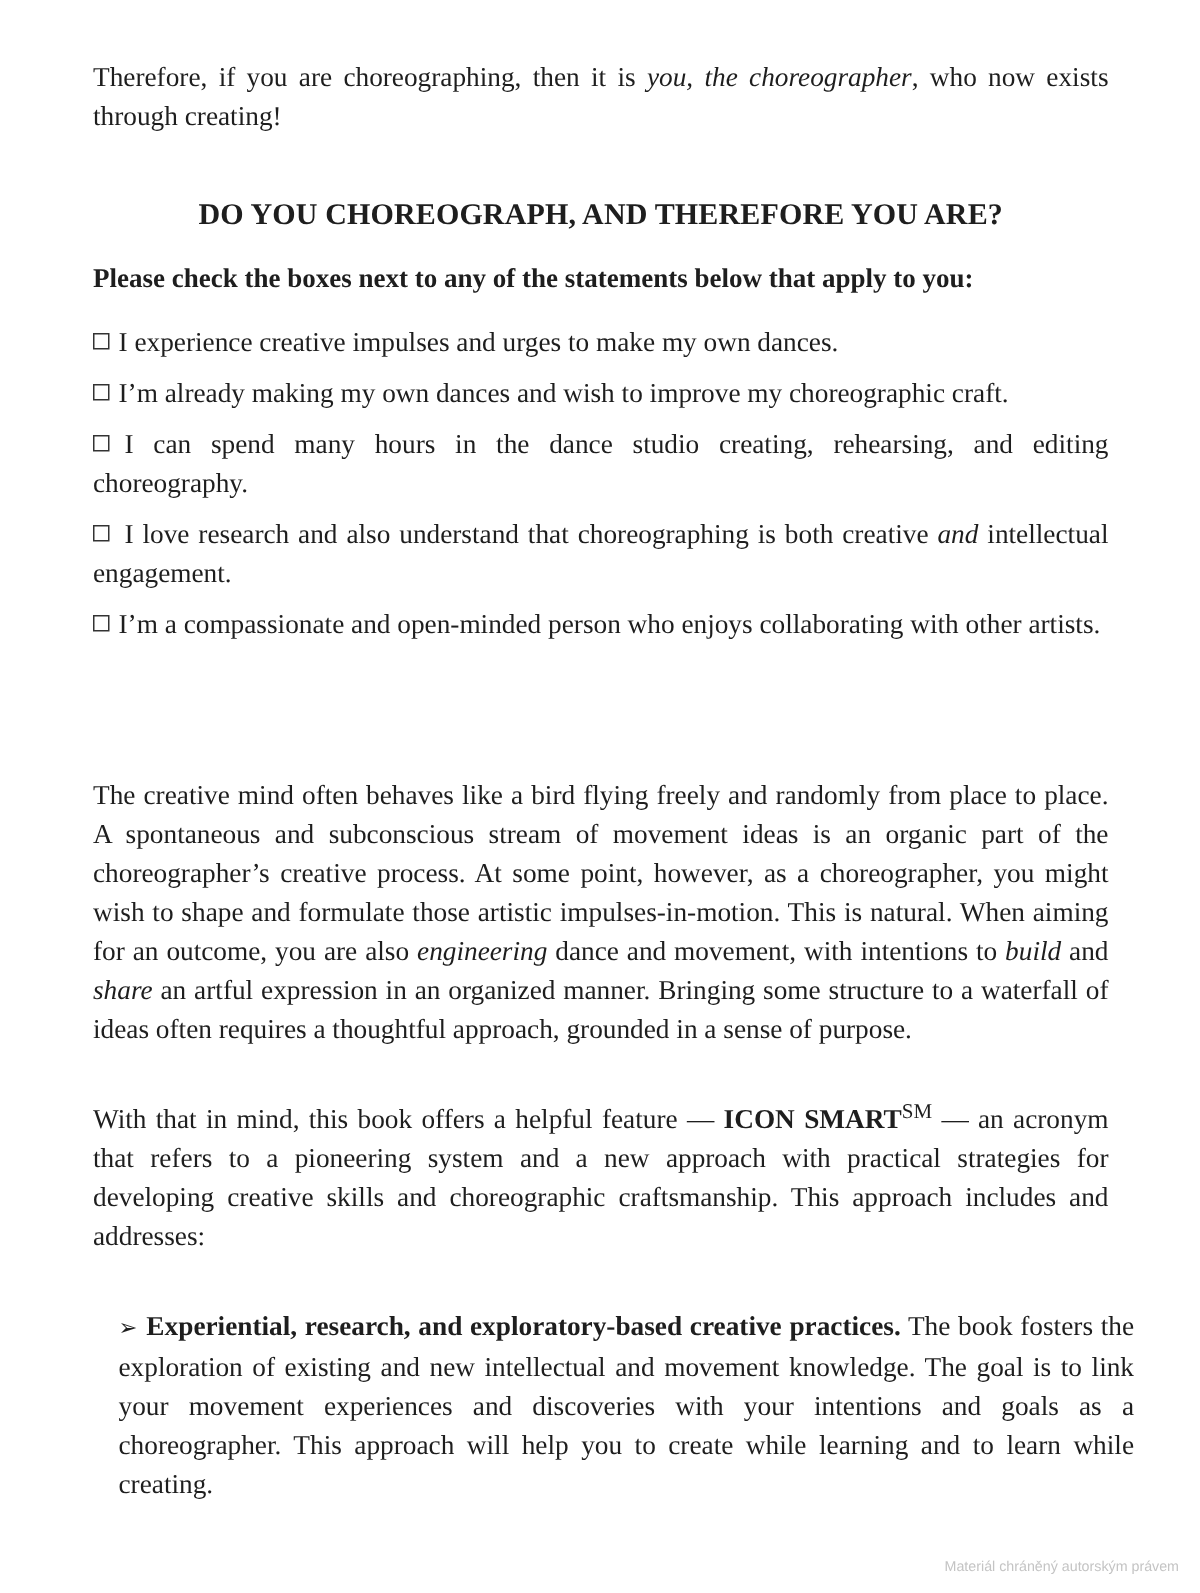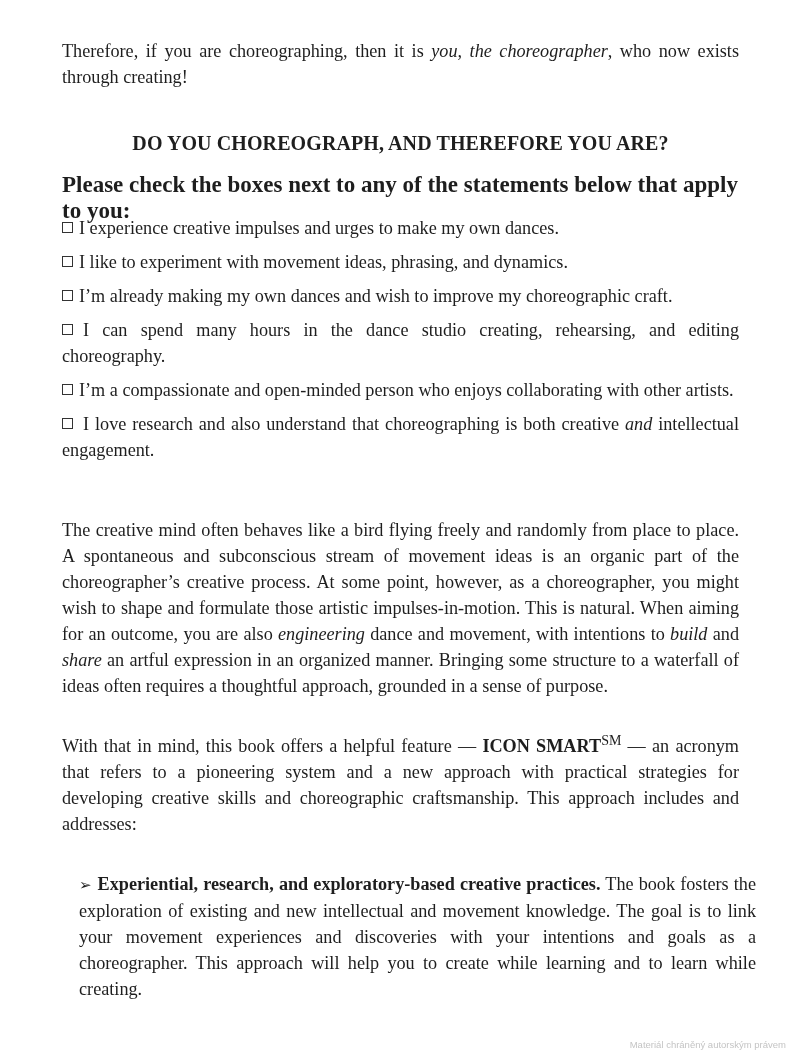--- a/index.html
+++ b/index.html
@@ -7,21 +7,21 @@
     .page {
       position: absolute; left: 62px; top: 0; width: 677px;
       font-family: "Liberation Serif", "DejaVu Serif", serif;
       color: #1e1e1e;
       font-size: 18.2px;
       line-height: 26px;
     }
     p { margin: 0; text-align: justify; }
     .intro { position: absolute; top: 38px; left: 0; width: 677px; }
     .heading { position: absolute; top: 130px; left: 0; width: 677px; text-align: center; font-weight: bold; font-size: 20px; letter-spacing: 0.1px; }
-    .prompt { position: absolute; top: 172px; left: 0; width: 677px; font-weight: bold; font-size: 23px; text-align: left; }
+    .prompt { position: absolute; top: 172px; left: 0; width: 677px; font-weight: bold; font-size: 18px; text-align: left; }
     .checklist { position: absolute; top: 215px; left: 0; width: 677px; }
     .check-item { margin: 0 0 8px 0; text-align: justify; }
     .check-item.multi { text-align-last: left; }
     .box { display: inline-block; width: 9px; height: 9px; border: 1px solid #333; margin-right: 6px; vertical-align: 1px; }
     .check-item.multi .box { margin-right: 10px; }
     .para1 { position: absolute; top: 517px; left: 0; width: 677px; }
     .para2 { position: absolute; top: 733px; left: 0; width: 677px; }
     .para3 { position: absolute; top: 850px; left: 17px; width: 677px; margin-top: 21px; }
     .arrow { font-family: "DejaVu Sans", sans-serif; font-size: 15px; margin-right: 6px; }
     sup.sm { font-size: 14px; vertical-align: 7px; line-height: 0; }
@@ -37,25 +37,24 @@
 <div class="page">
 
   <p class="intro"><span>Therefore, if you are choreographing, then it is </span><em>you, the choreographer</em><span>, who now exists through creating!</span></p>
 
   <div class="heading">DO YOU CHOREOGRAPH, AND THEREFORE YOU ARE?</div>
 
   <div class="prompt">Please check the boxes next to any of the statements below that apply to you:</div>
 
   <div class="checklist">
     <p class="check-item"><span class="box"></span><span>I experience creative impulses and urges to make my own dances.</span></p>
-    <p class="check-item"><span class="box"></span><span>I like to experiment with movement ideas, phrasing, and dynamics.</span></p>
     <p class="check-item"><span class="box"></span><span>I’m already making my own dances and wish to improve my choreographic craft.</span></p>
     <p class="check-item multi"><span class="box"></span><span>I can spend many hours in the dance studio creating, rehearsing, and editing choreography.</span></p>
+    <p class="check-item multi"><span class="box"></span><span>I love research and also understand that choreographing is both creative </span><em>and</em><span> intellectual engagement.</span></p>
     <p class="check-item"><span class="box"></span><span>I’m a compassionate and open-minded person who enjoys collaborating with other artists.</span></p>
-    <p class="check-item multi"><span class="box"></span><span>I love research and also understand that choreographing is both creative </span><em>and</em><span> intellectual engagement.</span></p>
   </div>
 
   <p class="para1"><span>The creative mind often behaves like a bird flying freely and randomly from place to place. A spontaneous and subconscious stream of movement ideas is an organic part of the choreographer’s creative process. At some point, however, as a choreographer, you might wish to shape and formulate those artistic impulses-in-motion. This is natural. When aiming for an outcome, you are also </span><em>engineering</em><span> dance and movement, with intentions to </span><em>build</em><span> and </span><em>share</em><span> an artful expression in an organized manner. Bringing some structure to a waterfall of ideas often requires a thoughtful approach, grounded in a sense of purpose.</span></p>
 
   <p class="para2"><span>With that in mind, this book offers a helpful feature — </span><strong>ICON SMART</strong><sup class="sm">SM</sup><span> — an acronym that refers to a pioneering system and a new approach with practical strategies for developing creative skills and choreographic craftsmanship. This approach includes and addresses:</span></p>
 
   <p class="para3"><span class="arrow">➢</span><strong>Experiential, research, and exploratory-based creative practices.</strong><span> The book fosters the exploration of existing and new intellectual and movement knowledge. The goal is to link your movement experiences and discoveries with your intentions and goals as a choreographer. This approach will help you to create while learning and to learn while creating.</span></p>
 
 </div>
 

